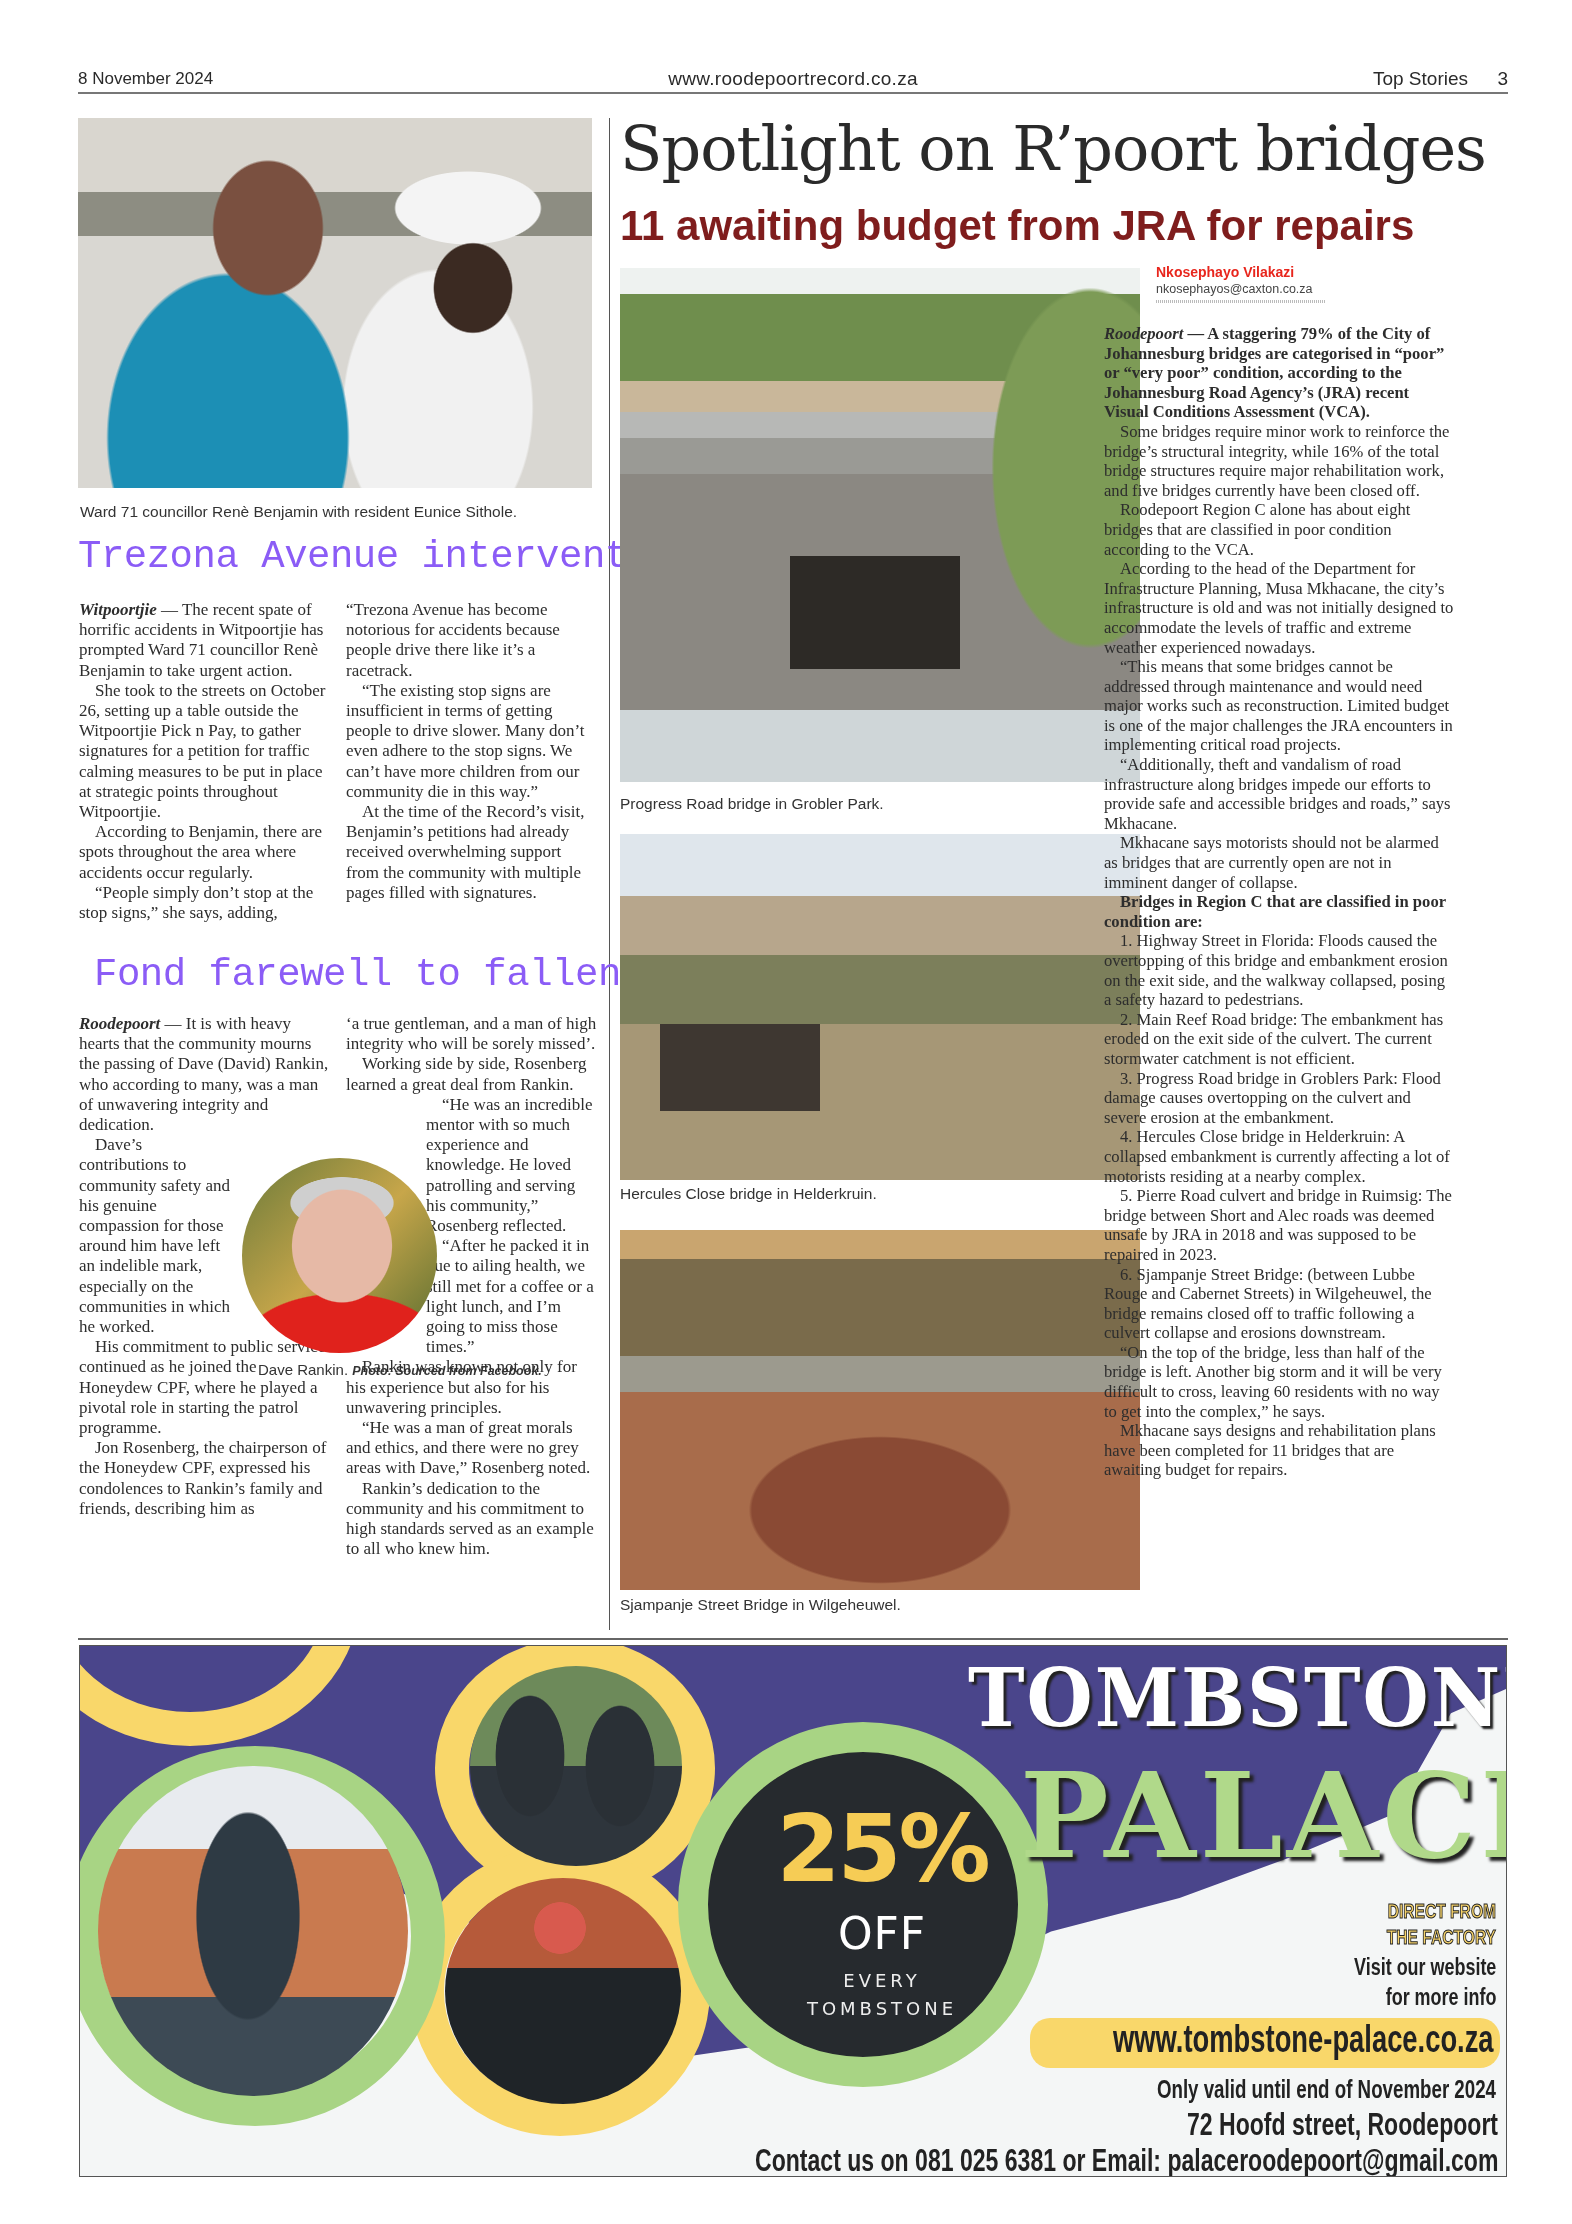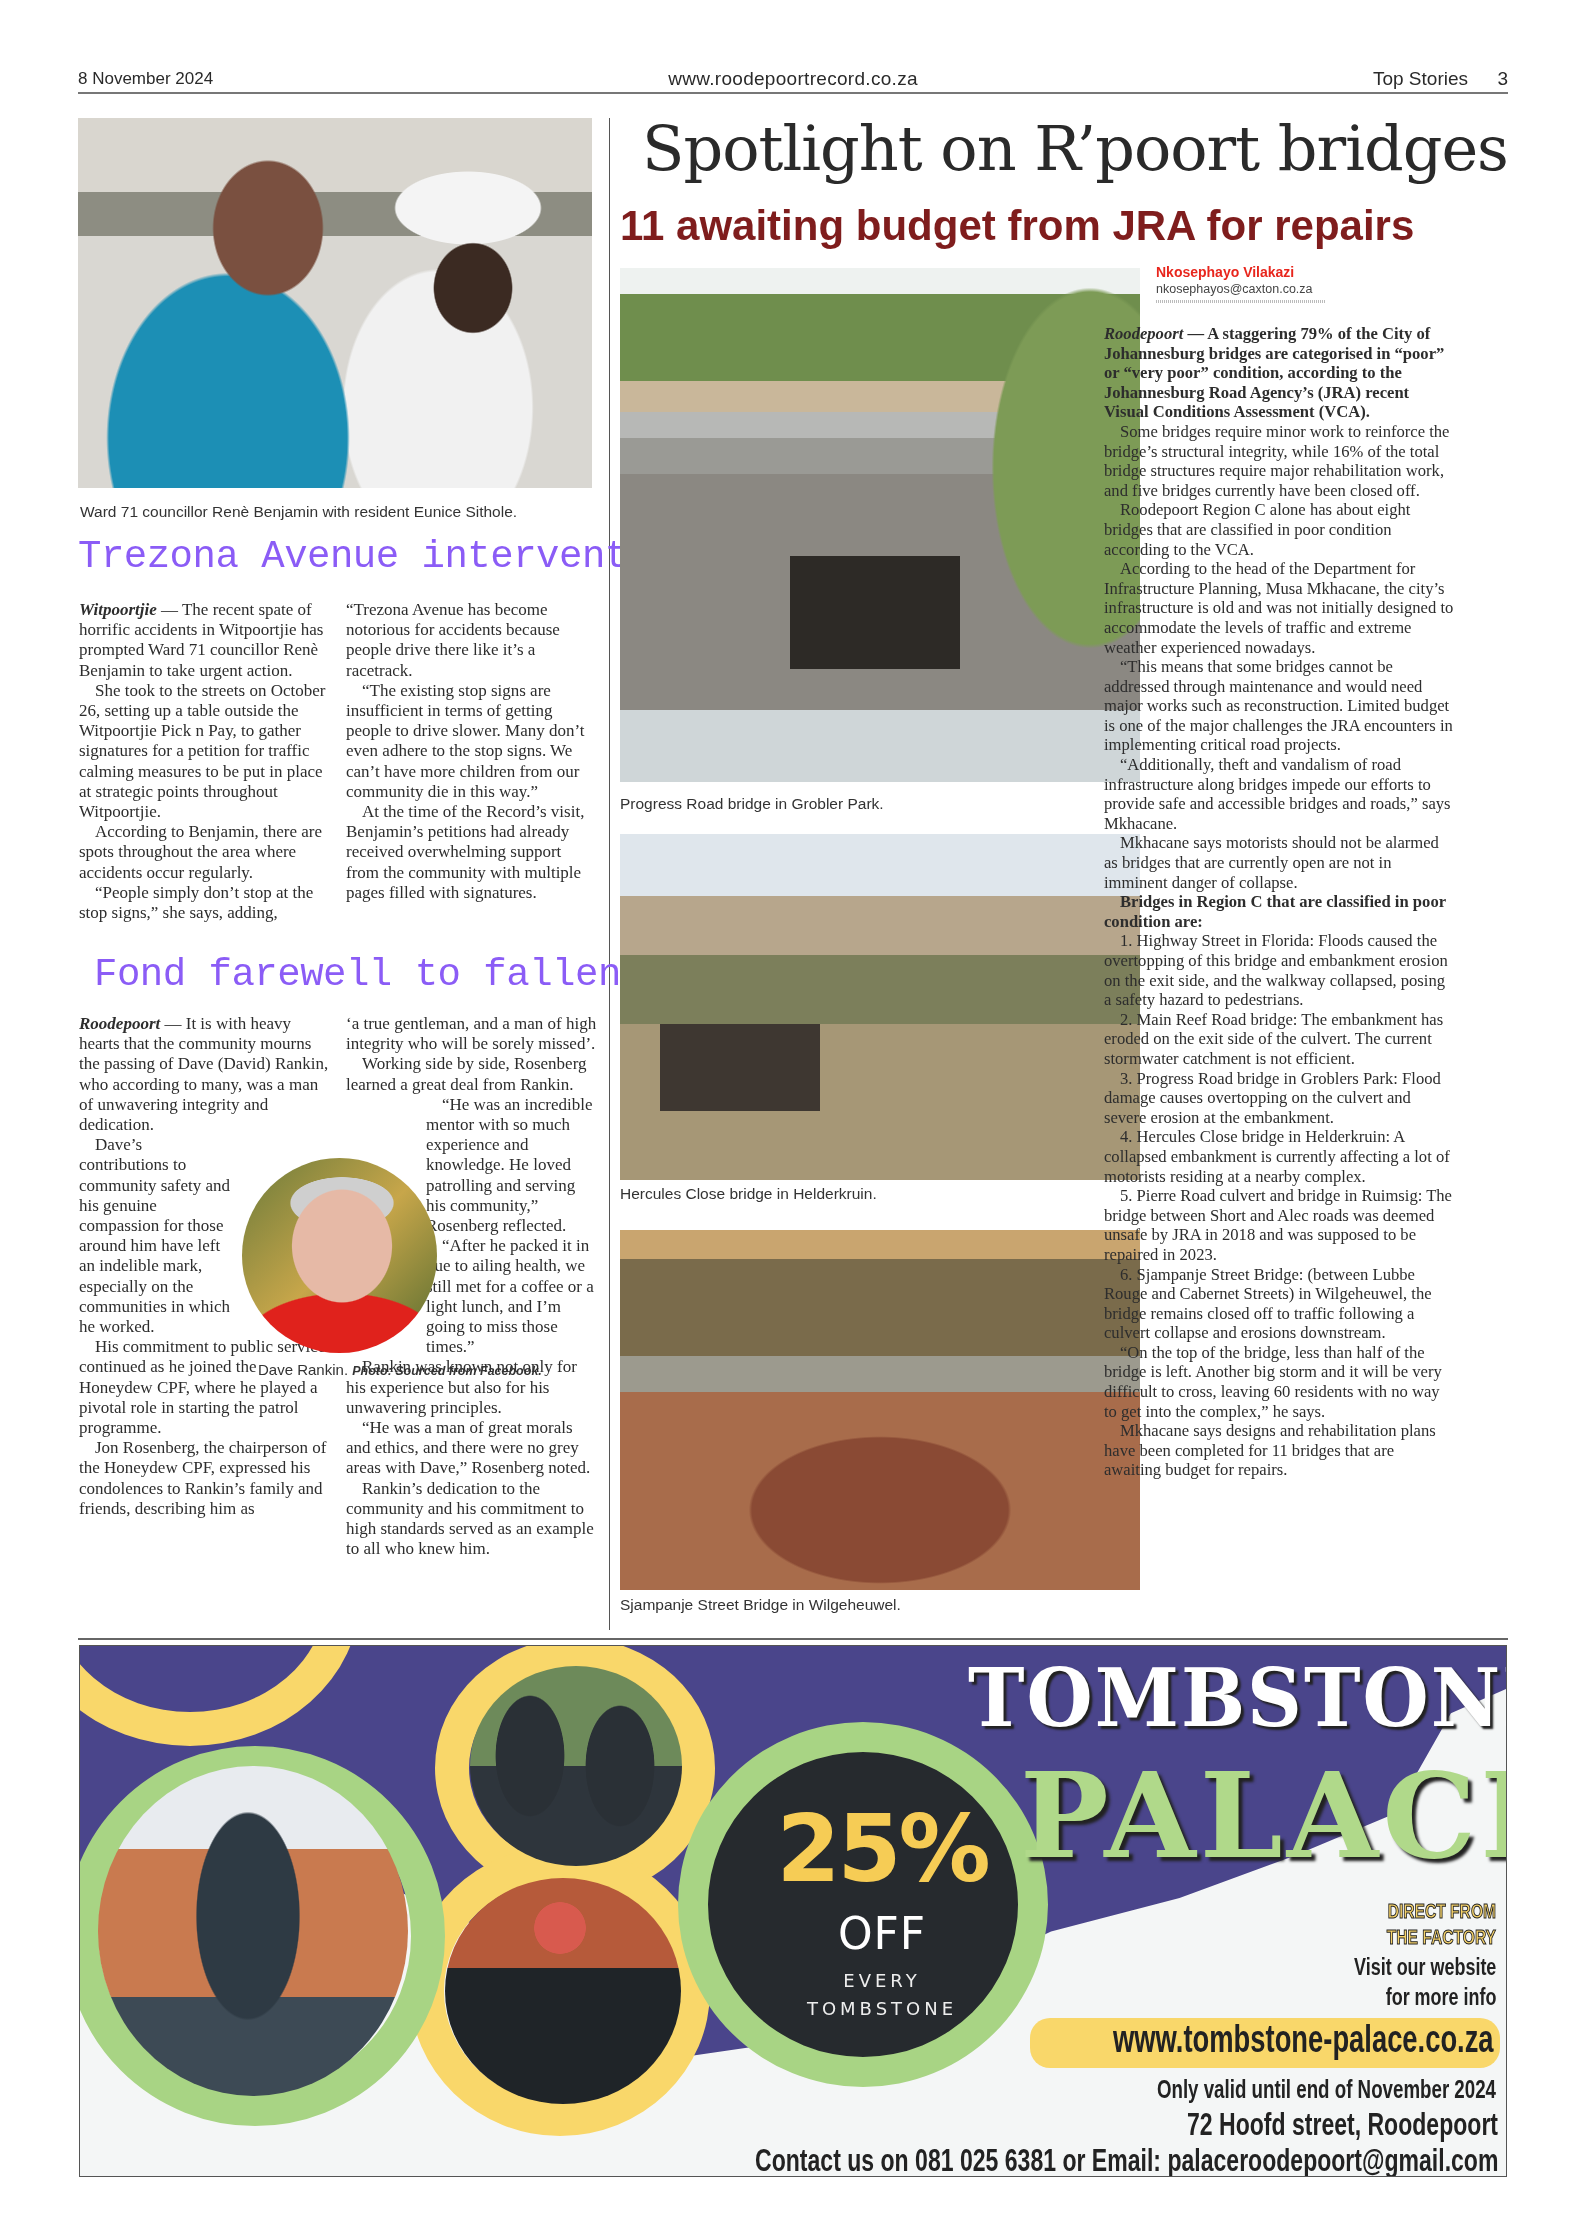--- a/index.html
+++ b/index.html
@@ -40,21 +40,21 @@
       linear-gradient(180deg, #dfe6ec 0 18%, #b7a68c 18% 35%, #7c7f5b 35% 55%, #a69776 55% 100%); }
   .photo-sjampanje { left: 620px; top: 1230px; width: 520px; height: 360px;
     background:
       radial-gradient(ellipse 160px 90px at 260px 280px, #8a4a34 0 80%, transparent 82%),
       linear-gradient(180deg, #c9a56f 0 8%, #7a6b4b 8% 35%, #9c9a8e 35% 45%, #a86c4b 45% 100%); }
 
   .caption { position: absolute; font-family: "Liberation Sans", sans-serif; font-size: 15.5px; color: #333; }
 
   
   .h-sans { position: absolute; font-family: Liberation Mono, monospace; font-weight: normal; color: #8b5cf6; letter-spacing: -0.5px; }
-  .h-serif { position: absolute; font-family: "DejaVu Serif", serif; font-weight: normal; color: #2a2a2a; letter-spacing: -1px; margin-left: 22px; }
+  .h-serif { position: absolute; font-family: "DejaVu Serif", serif; font-weight: normal; color: #2a2a2a; letter-spacing: -1px; }
   .h-red { position: absolute; font-family: "Liberation Sans", sans-serif; color: #7f1d1d; letter-spacing: 0px; margin-top: 6px; }
 
   
   .col { position: absolute; font-size: 17px; line-height: 20.2px; text-align: left; color: #2d2d2d; }
   .col p { text-indent: 16px; }
   .col p.first { text-indent: 0; }
   .col .dateline { font-style: italic; font-weight: bold; }
   .col .lead { font-weight: bold; }
   .col .subhead { font-weight: bold; }
 

